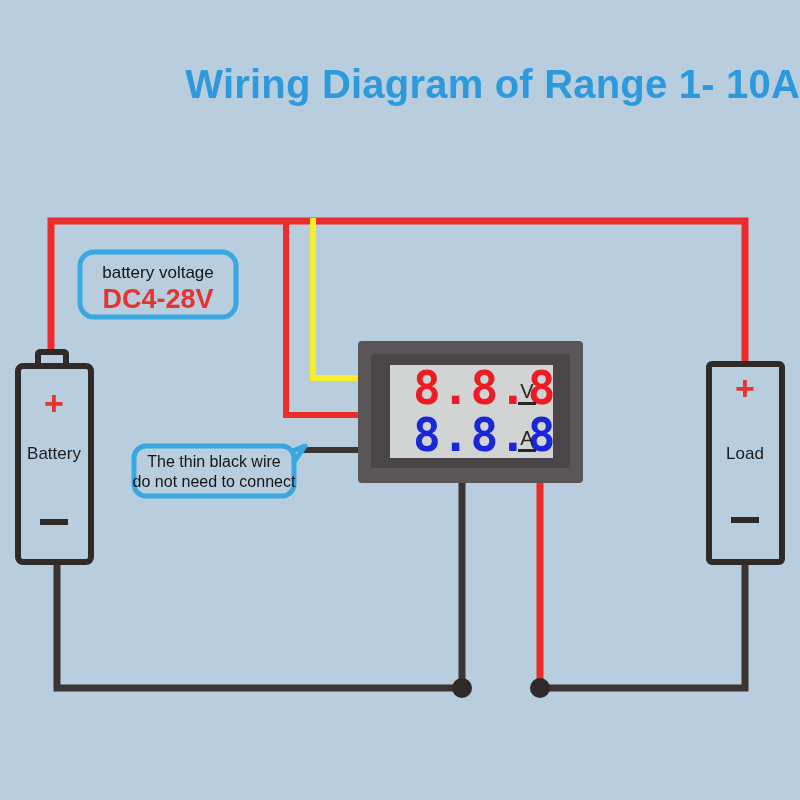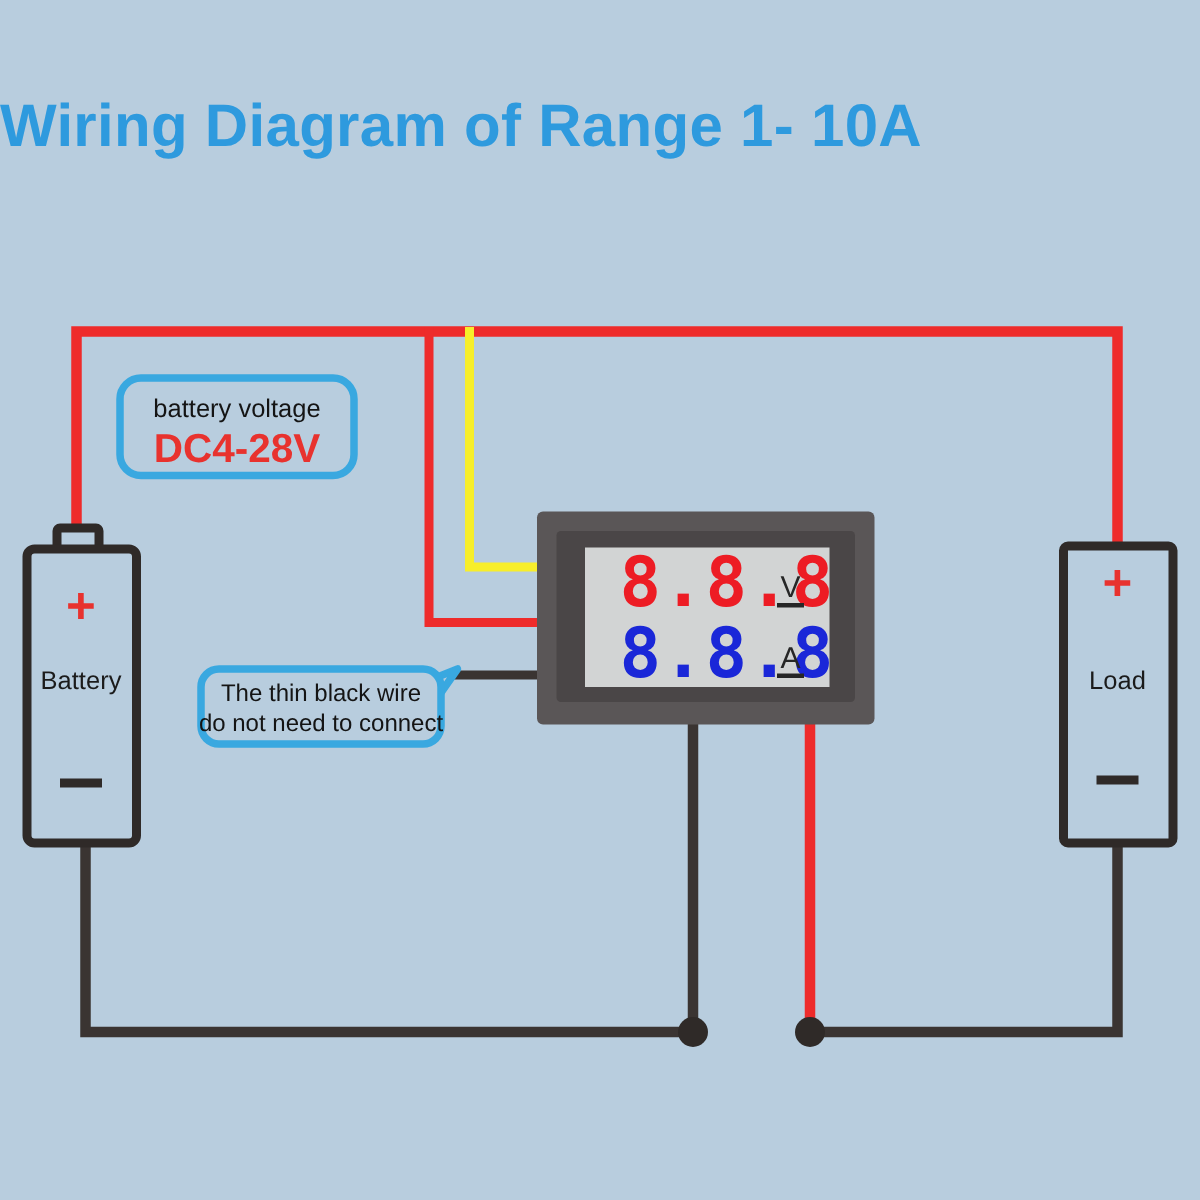--- a/index.html
+++ b/index.html
@@ -24,21 +24,21 @@
     top: 0;
     left: 0;
     width: 800px;
     height: 800px;
   }
   .title {
     position: absolute;
     left: 0;
     top: 62px;
     width: 800px;
-    text-align: left;
+    text-align: right;
     font-size: 40px;
     font-weight: bold;
     color: #2e9ade;
     letter-spacing: 0.2px;
     white-space: nowrap;
   }
   .svg-text {
     font-family: "Liberation Sans", sans-serif;
   }
   .lbl-block {

